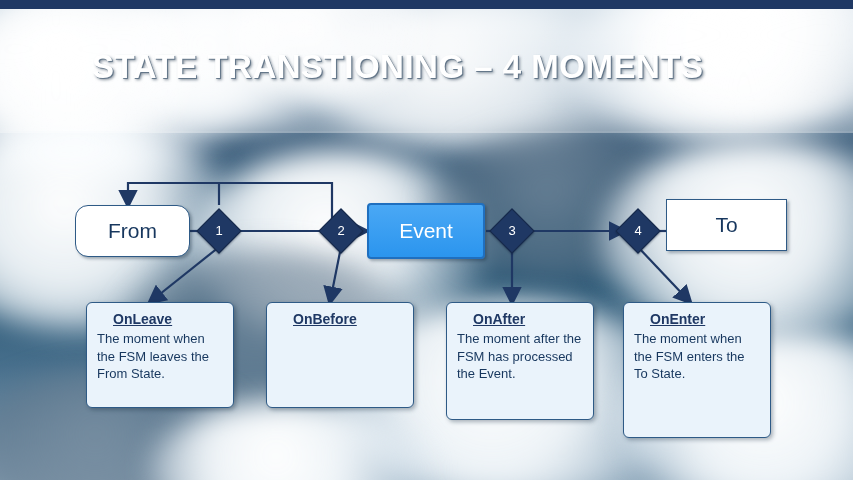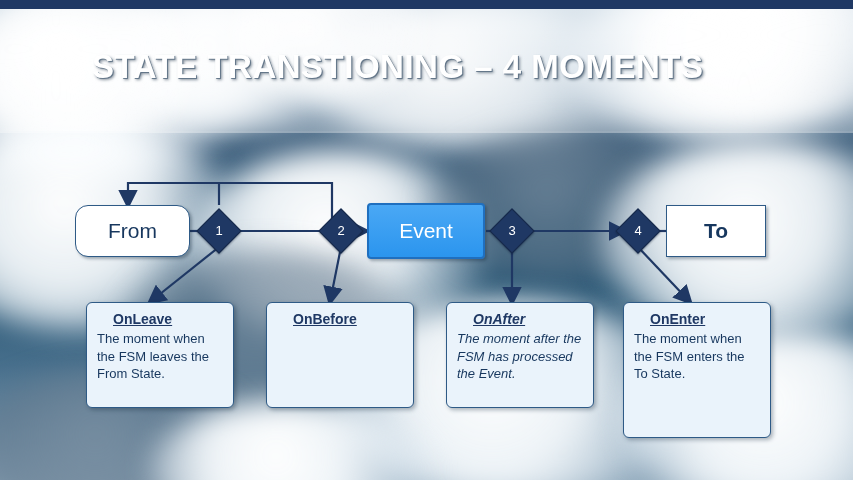--- a/index.html
+++ b/index.html
@@ -183,21 +183,21 @@
     </svg>
 
     <div class="node" style="left:75px; top:205px; width:115px; height:52px;border-radius:13px;">
       <span>From</span>
     </div>
 
     <div class="node event" style="left:367px; top:203px; width:118px; height:56px;">
       <span>Event</span>
     </div>
 
-    <div class="node" style="left:666px; top:205px; width:100px; height:52px;font-weight:bold;">
+    <div class="node" style="left:666px; top:199px; width:121px; height:52px;">
       <span>To</span>
     </div>
 
     <div class="diamond" style="left:203px; top:215px;">
       <span>1</span>
     </div>
     <div class="diamond" style="left:325px; top:215px;">
       <span>2</span>
     </div>
     <div class="diamond" style="left:496px; top:215px;">
@@ -209,21 +209,21 @@
 
     <div class="callout" style="left:86px; top:302px; height:106px;">
       <div class="c-title">OnLeave</div>
       <div class="c-body">The moment when the FSM leaves the From State.</div>
     </div>
 
     <div class="callout" style="left:266px; top:302px; height:106px;">
       <div class="c-title">OnBefore</div>
     </div>
 
-    <div class="callout" style="left:446px; top:302px; height:106px;font-style:italic;">
+    <div class="callout" style="left:446px; top:302px; height:118px;">
       <div class="c-title">OnAfter</div>
       <div class="c-body">The moment after the FSM has processed the Event.</div>
     </div>
 
     <div class="callout" style="left:623px; top:302px; height:136px;">
       <div class="c-title">OnEnter</div>
       <div class="c-body">The moment when the FSM enters the To State.</div>
     </div>
 
   </div>

